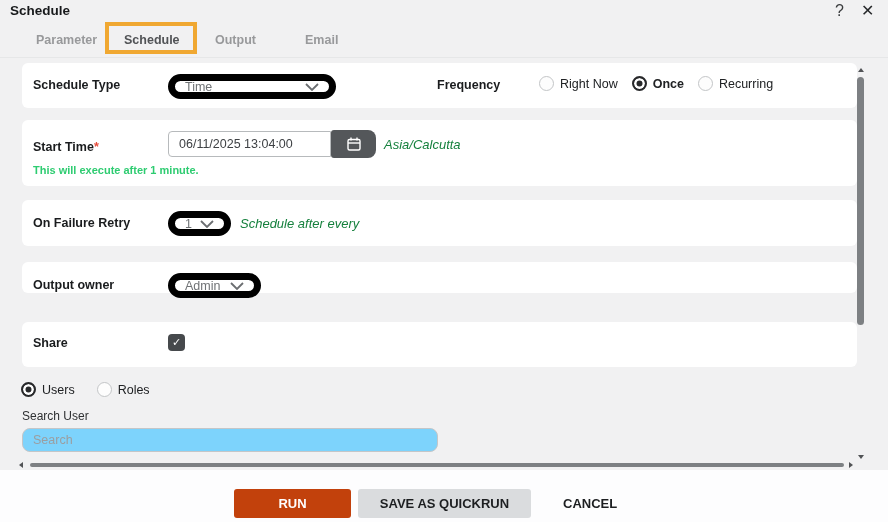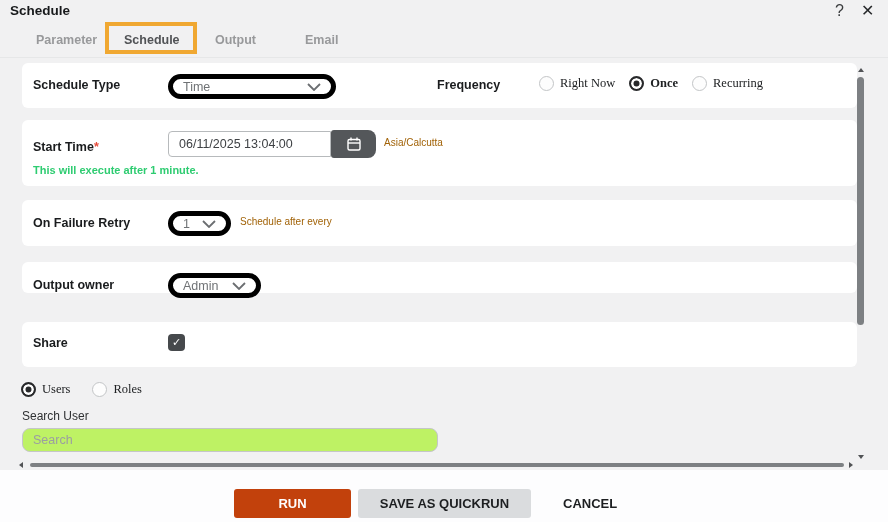--- a/index.html
+++ b/index.html
@@ -25,64 +25,64 @@
 
   
   .card { left:22px; width:835px; background:#ffffff; border-radius:6px; }
   .card1 { top:63px;  height:45px; }
   .card2 { top:120px; height:66px; }
   .card3 { top:200px; height:46px; }
   .card4 { top:262px; height:31px; }
   .card5 { top:322px; height:45px; }
 
   .lbl { font-size:12.5px; font-weight:bold; color:#1a1c1e; white-space:nowrap; }
-  .txt { font-size:10px; color:#a16207; white-space:nowrap; }
+  .txt { font-size:13px; color:#15803d; white-space:nowrap;font-style:italic; }
 
   .sel {
     display:flex; align-items:center; justify-content:space-between;
     padding:0 10px; height:25px; background:#fff;
-    border:5px solid #000000; border-radius:13px;
+    border:7px solid #000000; border-radius:13px;
     font-size:12.5px; color:#6f7275; cursor:pointer;
   }
   .chev { flex:0 0 auto; margin-left:8px; }
 
   .input {
     height:26px; border:1px solid #b7babc; border-radius:4px 0 0 4px;
     padding:5px 10px; font-size:12.5px; color:#3f4245; background:#fff;
     font-family:"Liberation Sans", sans-serif; outline:none; width:100%;
   }
   .cal-btn {
     width:45px; height:28px; background:#54575a; border:none;
     border-radius:3px 8px 8px 3px; cursor:pointer;
     display:flex; align-items:center; justify-content:center;
   }
   .note { font-size:11px; font-weight:bold; color:#2ecc71; }
 
-  .radio-row { display:flex; align-items:center; gap:14px;font-family:Liberation Serif, serif; }
+  .radio-row { display:flex; align-items:center; gap:14px; }
   .radio-item { display:flex; align-items:center; gap:6px; cursor:pointer; }
   .radio {
     width:15px; height:15px; border-radius:50%;
     border:1.5px solid #c3c5c7; background:#fdfdfd; flex:0 0 auto;
   }
   .radio.checked {
     border:2px solid #28292b; background:#28292b;
     box-shadow: inset 0 0 0 2.5px #ffffff;
   }
   .radio-lbl { font-size:12.5px; color:#202224; }
 
   .checkbox {
     width:17px; height:17px; background:#46494c; border-radius:4px;
     display:flex; align-items:center; justify-content:center;
     color:#ffffff; font-size:11px; cursor:pointer;
   }
 
   .search-lbl { font-size:12px; color:#2f3133; }
   .search-input {
     width:416px; height:24px; border:1px solid #c4c6c8; border-radius:8px;
-    padding:0 10px; font-size:12.5px; color:#3f4245; background:#bef264;
+    padding:0 10px; font-size:12.5px; color:#3f4245; background:#7dd3fc;
     font-family:"Liberation Sans", sans-serif; outline:none;
   }
   .search-input::placeholder { color:#9b9ea1; }
 
   
   .h-thumb { left:30px; top:463px; width:814px; height:4px; background:#7d8083; border-radius:2px; cursor:pointer; }
   .h-arrow-l { left:19px; top:462px; width:0; height:0;
     border-top:3px solid transparent; border-bottom:3px solid transparent; border-right:4px solid #515356; cursor:pointer; }
   .h-arrow-r { left:849px; top:462px; width:0; height:0;
     border-top:3px solid transparent; border-bottom:3px solid transparent; border-left:4px solid #515356; cursor:pointer; }

